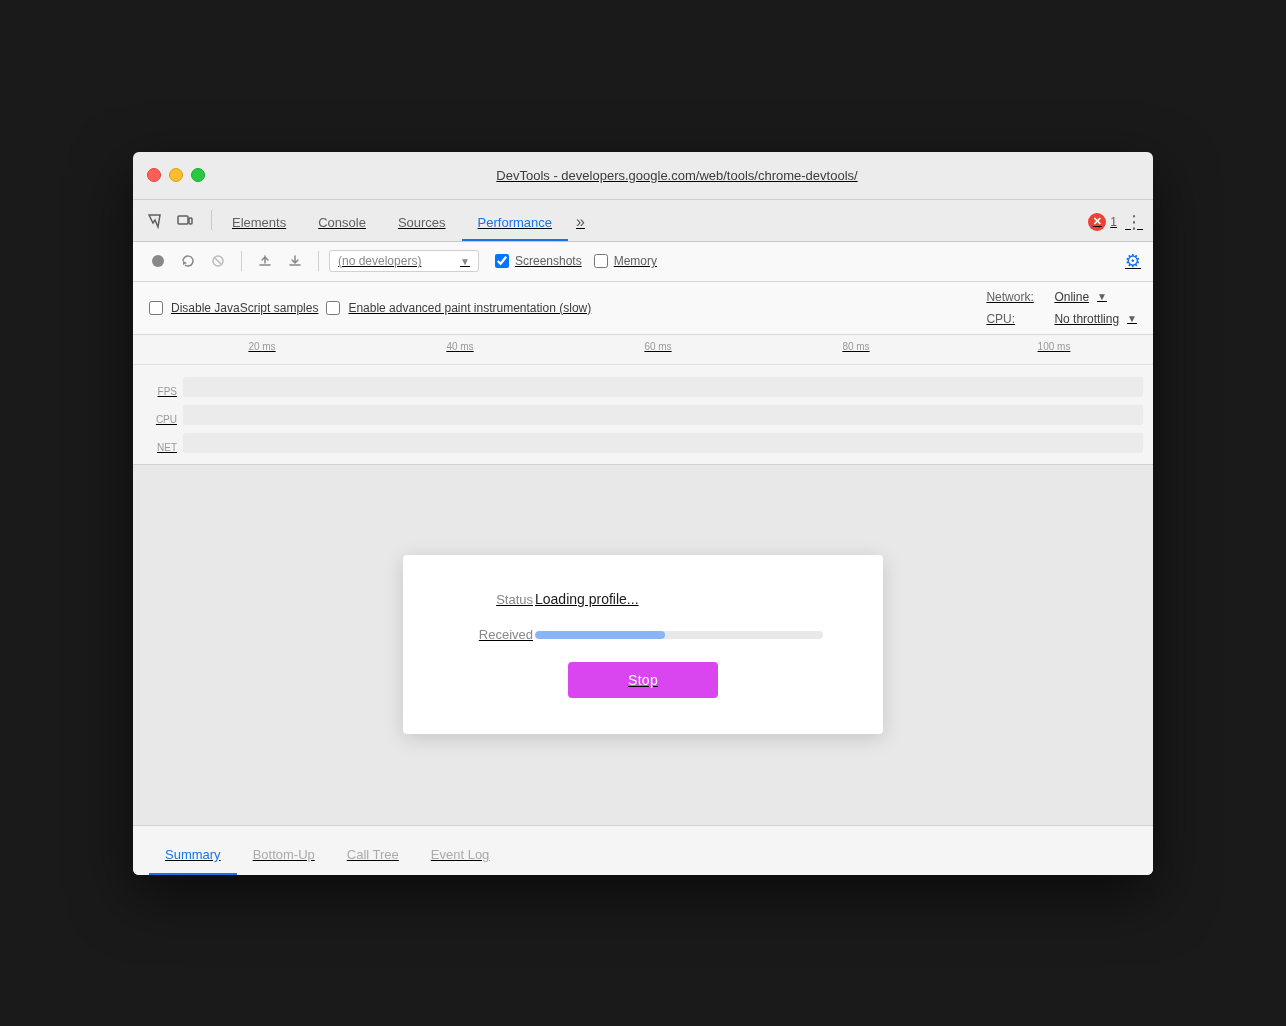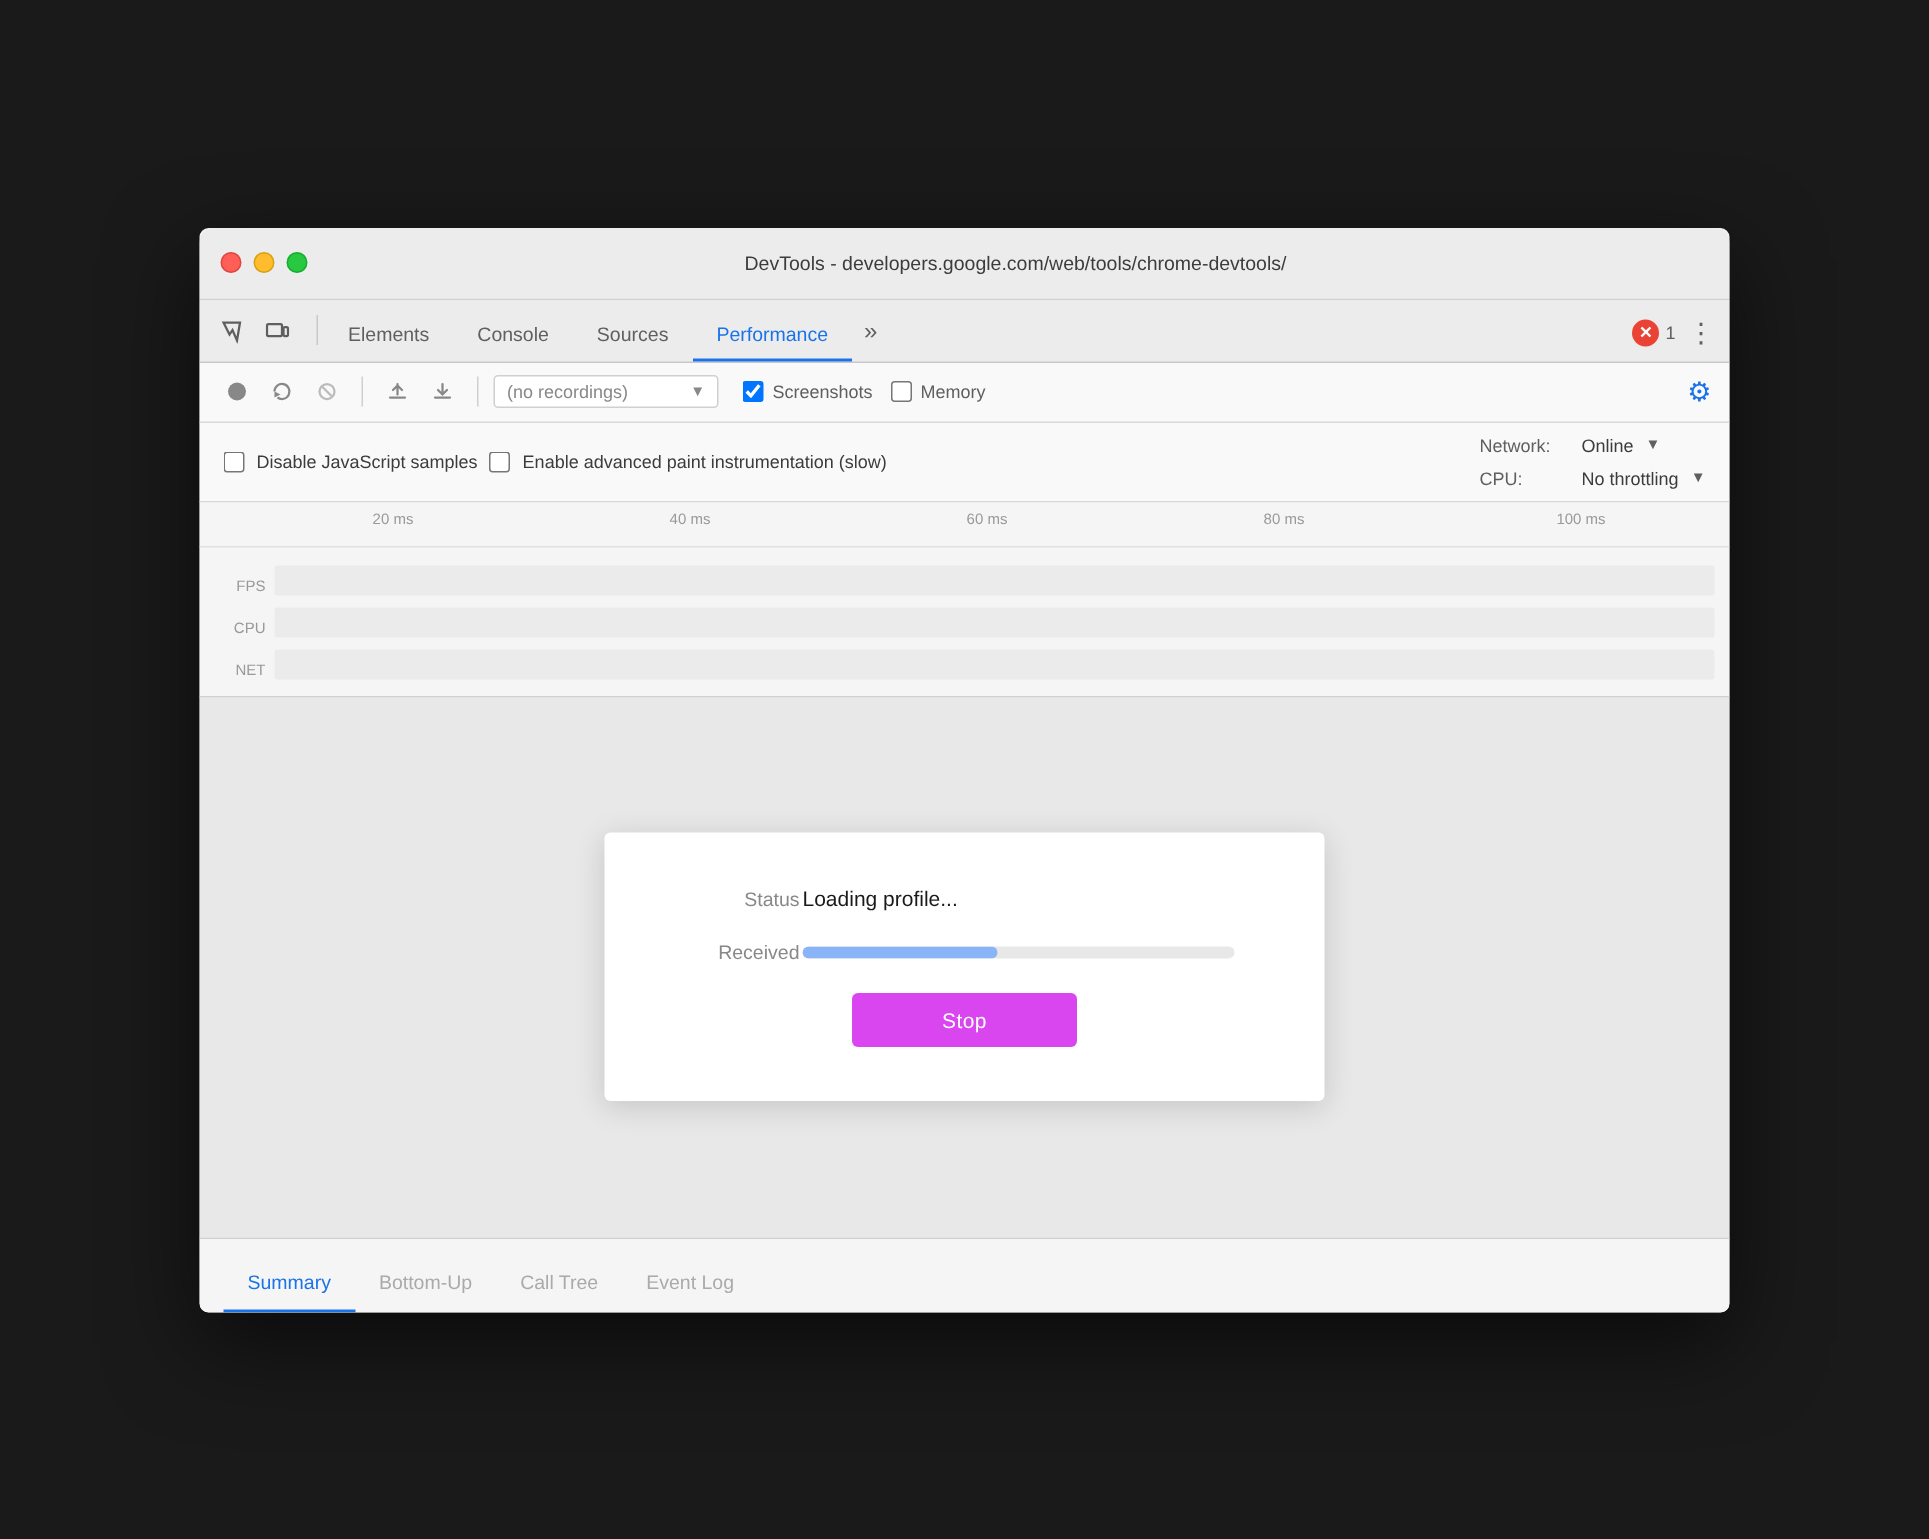--- a/index.html
+++ b/index.html
@@ -10,20 +10,21 @@
       align-items: center;
       min-height: 100vh;
       font-family: -apple-system, BlinkMacSystemFont, 'Segoe UI', sans-serif;
     }
     .window {
       width: 1020px;
       background: #f0f0f0;
       border-radius: 6px;
       box-shadow: 0 20px 60px rgba(0,0,0,0.6);
       overflow: hidden;
+      text-decoration: underline;
     }
     
     .title-bar {
       background: #ececec;
       height: 48px;
       display: flex;
       align-items: center;
       padding: 0 14px;
       border-bottom: 1px solid #d0d0d0;
       gap: 10px;
@@ -445,21 +446,21 @@
       </svg>
     </div>
     <div class="toolbar-btn" title="Save profile">
       <svg width="14" height="14" viewBox="0 0 14 14" fill="none">
         <path d="M7 2 L7 9 M4 6 L7 9 L10 6" stroke="#888" stroke-width="1.5" stroke-linecap="round"></path>
         <path d="M2 11 L12 11" stroke="#888" stroke-width="1.5" stroke-linecap="round"></path>
       </svg>
     </div>
     <div class="toolbar-separator"></div>
     <div class="recordings-select">
-      <span>(no recordings)</span>
+      <span>(no developers)</span>
       <span style="margin-left:auto;font-size:10px;color:#888;">▼</span>
     </div>
     <div class="toolbar-right">
       <label class="checkbox-item">
         <input type="checkbox" checked="" style="">
         <span>Screenshots</span>
       </label>
       <label class="checkbox-item">
         <input type="checkbox" style="">
         <span>Memory</span>

